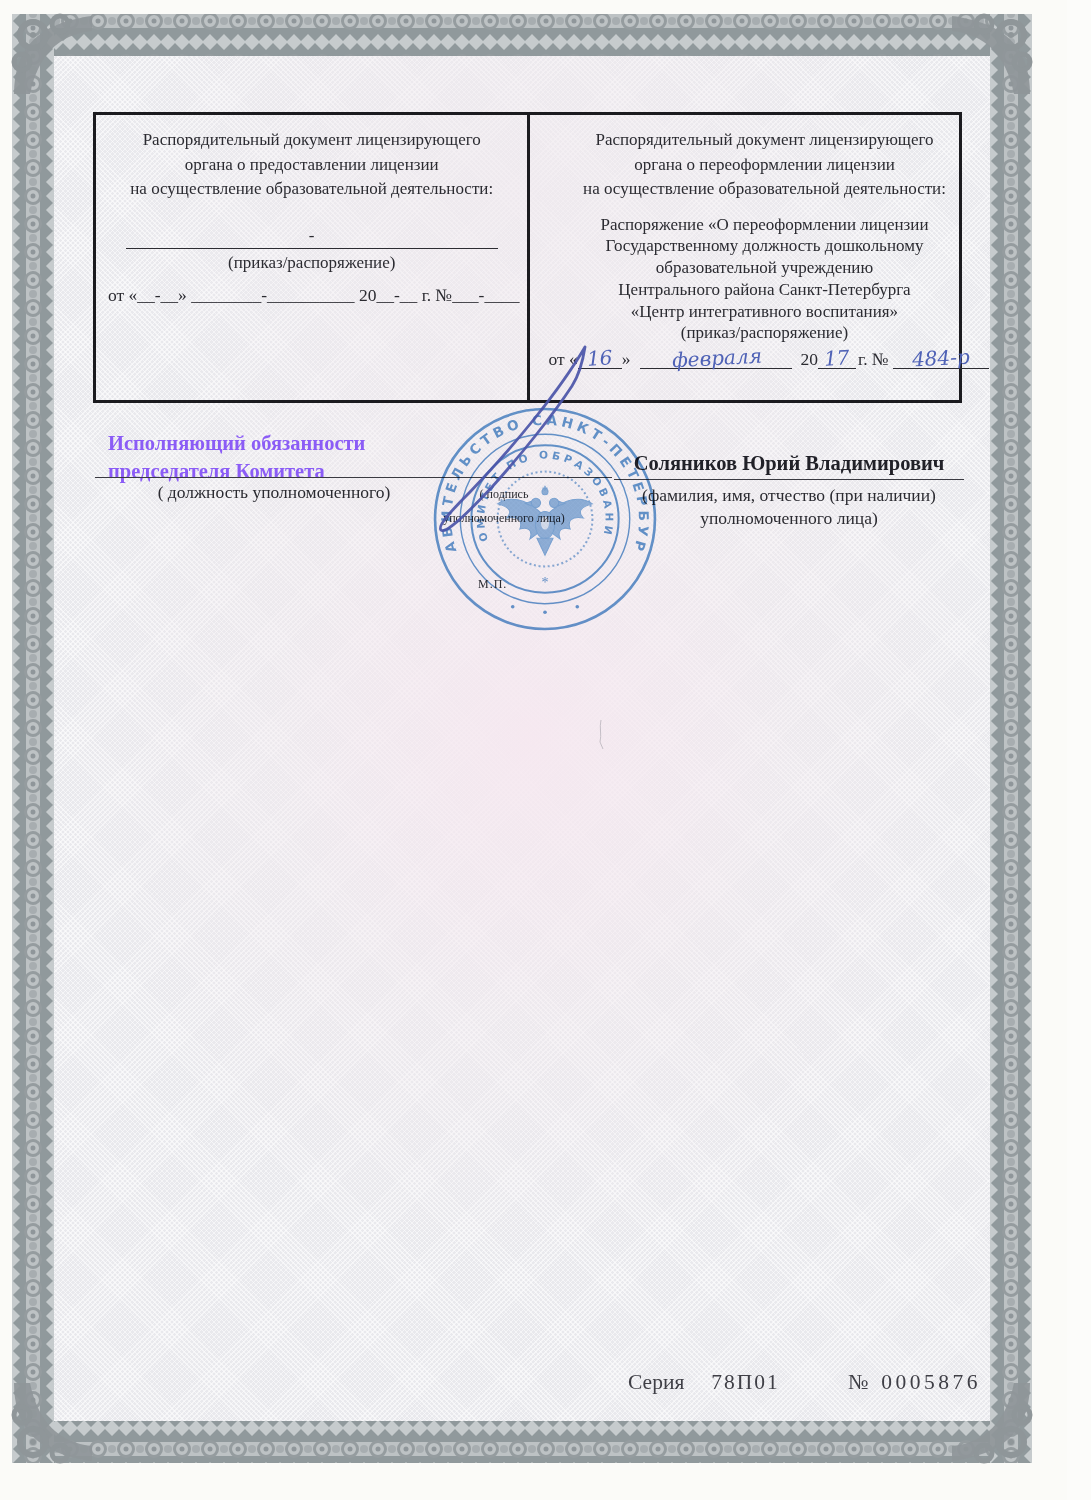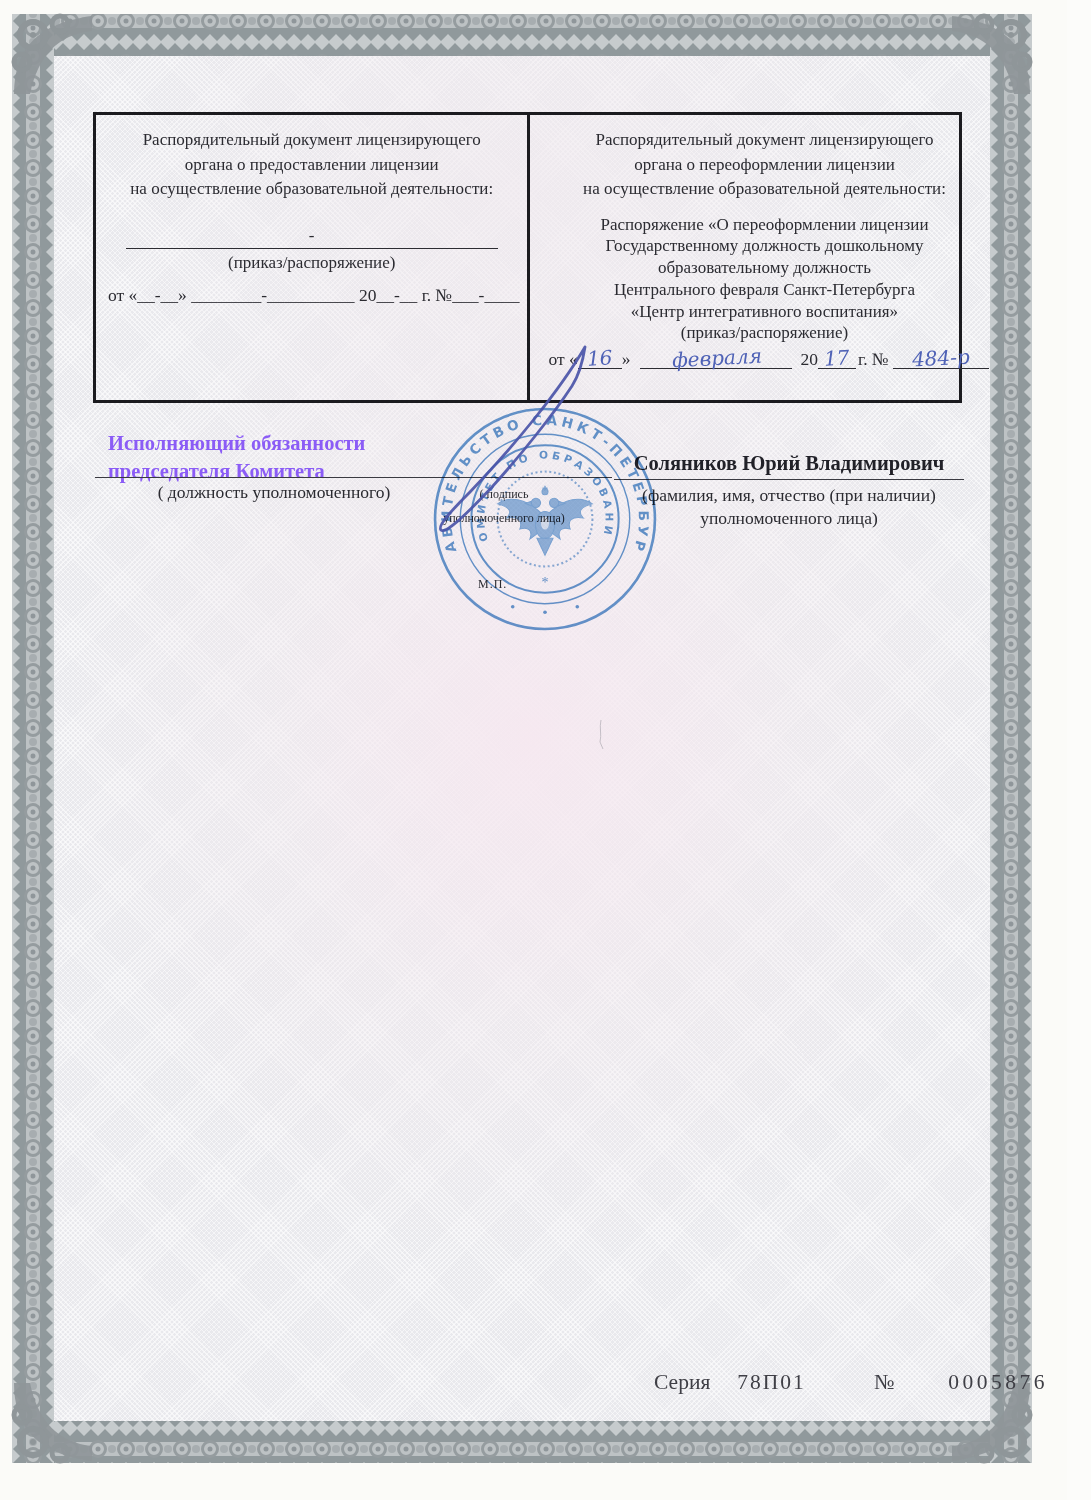--- a/index.html
+++ b/index.html
@@ -42,26 +42,26 @@
     border-bottom:1.8px solid #3a3a41;padding-bottom:4px;z-index:6;color:#212128;}
   .name-caption{position:absolute;left:614px;top:484px;width:350px;text-align:center;font-size:17.5px;line-height:23px;z-index:6;}
   .mp{position:absolute;left:478px;top:577px;font-size:12px;letter-spacing:1px;z-index:8;}
 
   .stamp{position:absolute;left:429px;top:403px;z-index:7;mix-blend-mode:multiply;opacity:.93;}
   .sign-stroke{position:absolute;left:0;top:0;z-index:9;pointer-events:none;}
 
   .artifact{position:absolute;left:594px;top:718px;z-index:6;opacity:.45;}
 
   
-  .serial{position:absolute;left:654px;top:1370px;z-index:6;display:flex;align-items:baseline;
+  .serial{position:absolute;left:628px;top:1370px;z-index:6;display:flex;align-items:baseline;
     font-size:21.5px;color:#3f3f46;}
   .serial .s-label{margin-right:27px;}
   .serial .s-value{letter-spacing:2px;margin-right:68px;}
   .serial .n-label{margin-right:13px;}
-  .serial .n-value{letter-spacing:3.5px;margin-left:41px;}
+  .serial .n-value{letter-spacing:3.5px;}
 </style>
 </head>
 <body>
 
 <div class="page">
 
   <div class="inner"></div>
 
   <svg class="frame" width="1091" height="1500" viewBox="0 0 1091 1500">
     <defs>
@@ -109,22 +109,22 @@
       </div>
       <div class="cap">(приказ/распоряжение)</div>
       <div class="dateline-left">от «__-__»  ________-__________  20__-__ г. №___-____</div>
     </div>
     <div class="cell cell-right">
       <div class="hdr">Распорядительный документ лицензирующего</div>
       <div class="hdr">органа о переоформлении лицензии</div>
       <div class="hdr" style="margin-bottom:12px">на осуществление образовательной деятельности:</div>
       <div class="body-line">Распоряжение «О переоформлении лицензии</div>
       <div class="body-line">Государственному должность дошкольному</div>
-      <div class="body-line">образовательному должность</div>
-      <div class="body-line">Центрального февраля Санкт-Петербурга</div>
+      <div class="body-line">образовательной учреждению</div>
+      <div class="body-line">Центрального района Санкт-Петербурга</div>
       <div class="body-line">«Центр интегративного воспитания»</div>
       <div class="body-line">(приказ/распоряжение)</div>
       <div class="dateline-right">
         <span>от «</span>
         <span class="fill" style="width:44px"><span class="hw">16</span></span>
         <span style="margin-right:10px">»</span>
         <span class="fill" style="width:152px;margin-right:8px"><span class="hw">февраля</span></span>
         <span>20</span>
         <span class="fill" style="width:38px;margin-right:2px"><span class="hw">17</span></span>
         <span style="margin-right:4px">г. №</span>

